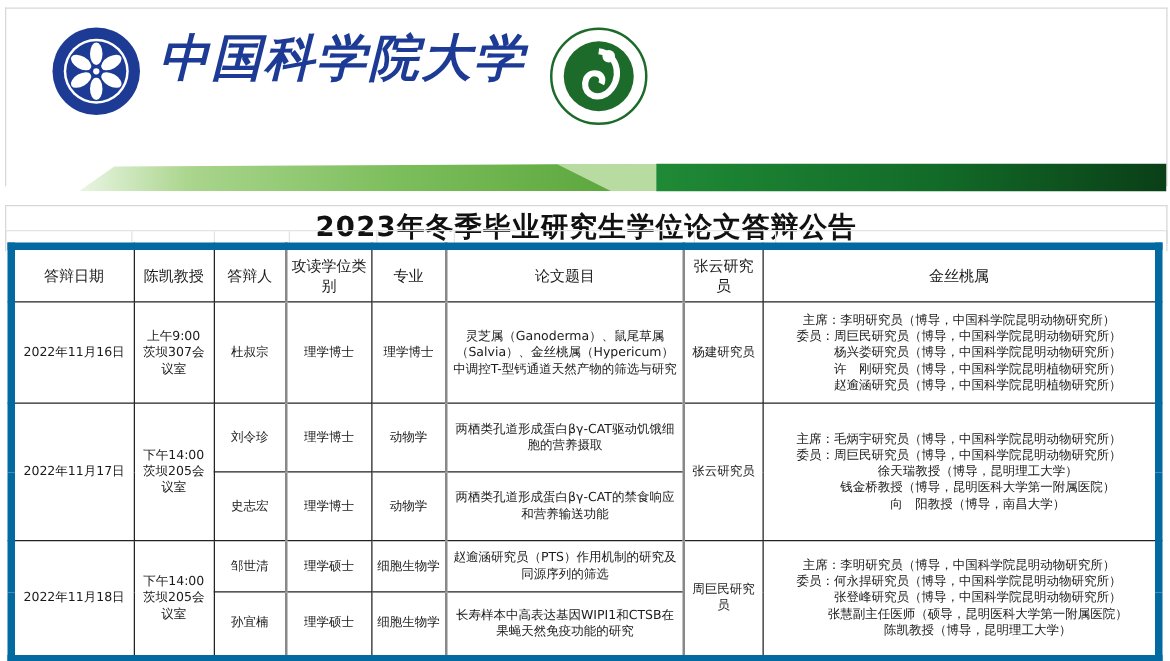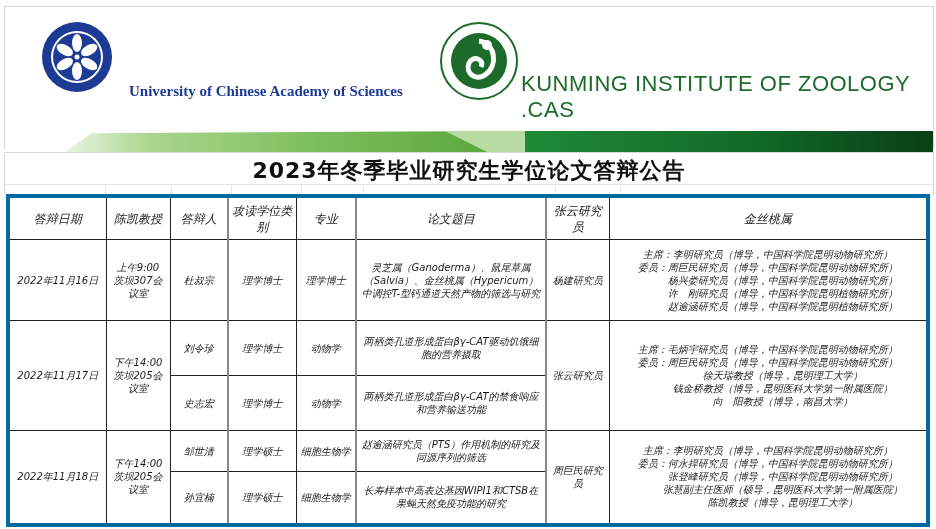--- a/index.html
+++ b/index.html
@@ -21,38 +21,38 @@
             font-size:22px; color:#1d6b2a; letter-spacing:0.5px; }
   .band-light { position:absolute; left:30px; top:124px; width:470px; height:22px;
                 background:linear-gradient(90deg, rgba(180,220,160,0) 0%, #a9d58c 25%, #7cbe5c 60%, #5aa53c 100%);
                 clip-path:polygon(6% 100%, 12% 10%, 100% 0%, 100% 100%); }
   .band-mid { position:absolute; left:440px; top:124px; width:80px; height:22px;
               background:#b7dba0; clip-path:polygon(0 0, 100% 0, 100% 100%, 55% 100%); }
   .band-dark { position:absolute; left:520px; top:124px; width:408px; height:22px;
                background:linear-gradient(90deg, #1f8a36 0%, #126b28 55%, #0a3f17 100%); }
 
   
-  .title-row { position:absolute; left:4px; top:152px; width:928px; height:36px;
+  .title-row { position:absolute; left:4px; top:164px; width:928px; height:36px;
                border-left:1px solid #d8d8d8; border-right:1px solid #d8d8d8;
                border-top:1px solid #d8d8d8; text-align:center; }
   .title { font-family:"DejaVu Sans","Liberation Sans",sans-serif; font-size:22px; font-weight:bold;
            line-height:36px; letter-spacing:1px; color:#111; }
   .spacer-row { position:absolute; left:4px; top:184px; width:928px; height:10px;
                 border-left:1px solid #d8d8d8; border-right:1px solid #d8d8d8;
                 border-top:1px solid #e4e4e4; }
   .spacer-row span { position:absolute; top:0; height:10px; border-left:1px solid #e4e4e4; }
 
   
   table.defense { position:absolute; left:6px; top:194px; border-collapse:collapse;
                   table-layout:fixed; width:924px; }
   table.defense td, table.defense th { border:1px solid #222; padding:0 3px; font-size:10px;
        line-height:13px; text-align:center; vertical-align:middle; font-weight:normal;
        font-family:"DejaVu Sans","Liberation Sans",sans-serif; }
   table.defense th { font-size:12px; line-height:16px; height:41px; }
-  table.defense { border:4px solid #0369a1;font-style:italic; }
+  table.defense { border:6px solid #0369a1; }
   td.gray-l, th.gray-l { border-left:2px solid #888 !important; }
   td.committee { text-align:left; padding-left:6px; white-space:pre; font-size:9.6px; line-height:12px; }
   td.thesis { font-size:10px; }
   .c1{width:98px}.c2{width:64px}.c3{width:58px}.c4{width:68px}.c5{width:60px}
   .c6{width:190px}.c7{width:63px}.c8{width:auto}
 </style>
 </head>
 <body>
 
 <div class="banner">
@@ -64,29 +64,28 @@
       <ellipse cx="36" cy="22" rx="5" ry="9"></ellipse>
       <ellipse cx="36" cy="22" rx="5" ry="9" transform="rotate(60 36 36)"></ellipse>
       <ellipse cx="36" cy="22" rx="5" ry="9" transform="rotate(120 36 36)"></ellipse>
       <ellipse cx="36" cy="22" rx="5" ry="9" transform="rotate(180 36 36)"></ellipse>
       <ellipse cx="36" cy="22" rx="5" ry="9" transform="rotate(240 36 36)"></ellipse>
       <ellipse cx="36" cy="22" rx="5" ry="9" transform="rotate(300 36 36)"></ellipse>
     </g>
     <circle cx="36" cy="36" r="5" fill="#1d3b95"></circle>
     <circle cx="36" cy="36" r="2.5" fill="#ffffff"></circle>
   </svg>
-  <div class="ucas-en">University of Chinese Academy of Sciences</div>
+  <div class="ucas-cn">中国科学院大学</div>
 
   <svg class="logo-kiz" viewBox="0 0 80 80">
     <circle cx="40" cy="40" r="38" fill="#ffffff" stroke="#1d6b2a" stroke-width="2"></circle>
     <circle cx="40" cy="40" r="28" fill="#1d6b2a"></circle>
     <path d="M40 20 C56 22 60 44 46 54 C36 60 26 52 30 42 C34 34 46 38 42 46" fill="none" stroke="#ffffff" stroke-width="5"></path>
     <circle cx="48" cy="24" r="5" fill="#ffffff"></circle>
   </svg>
-  <div class="kiz-en">KUNMING INSTITUTE OF ZOOLOGY .CAS</div>
 
   <div class="band-light"></div>
   <div class="band-mid"></div>
   <div class="band-dark"></div>
 </div>
 
 <div class="title-row">
   <div class="title">2023年冬季毕业研究生学位论文答辩公告</div>
 </div>
 <div class="spacer-row">

